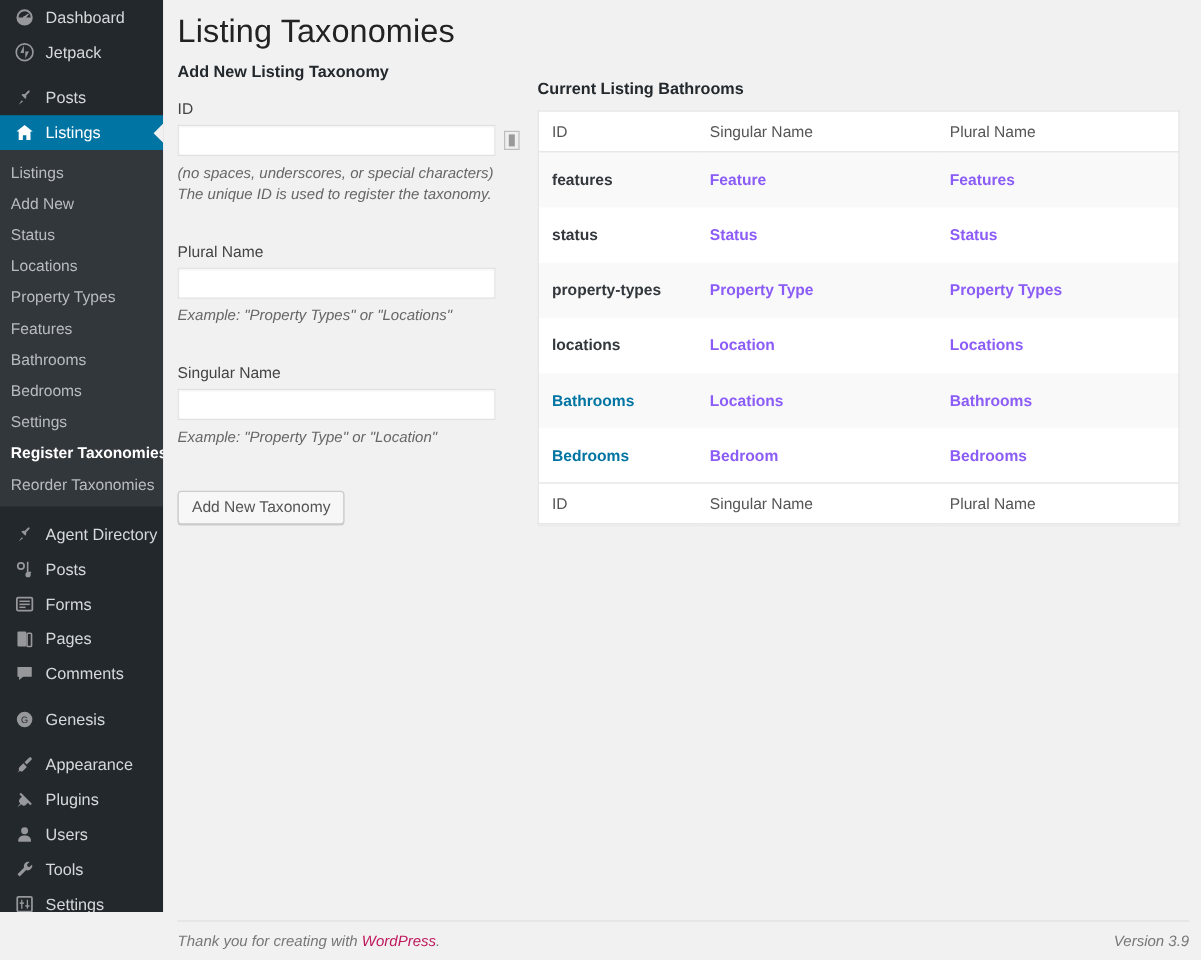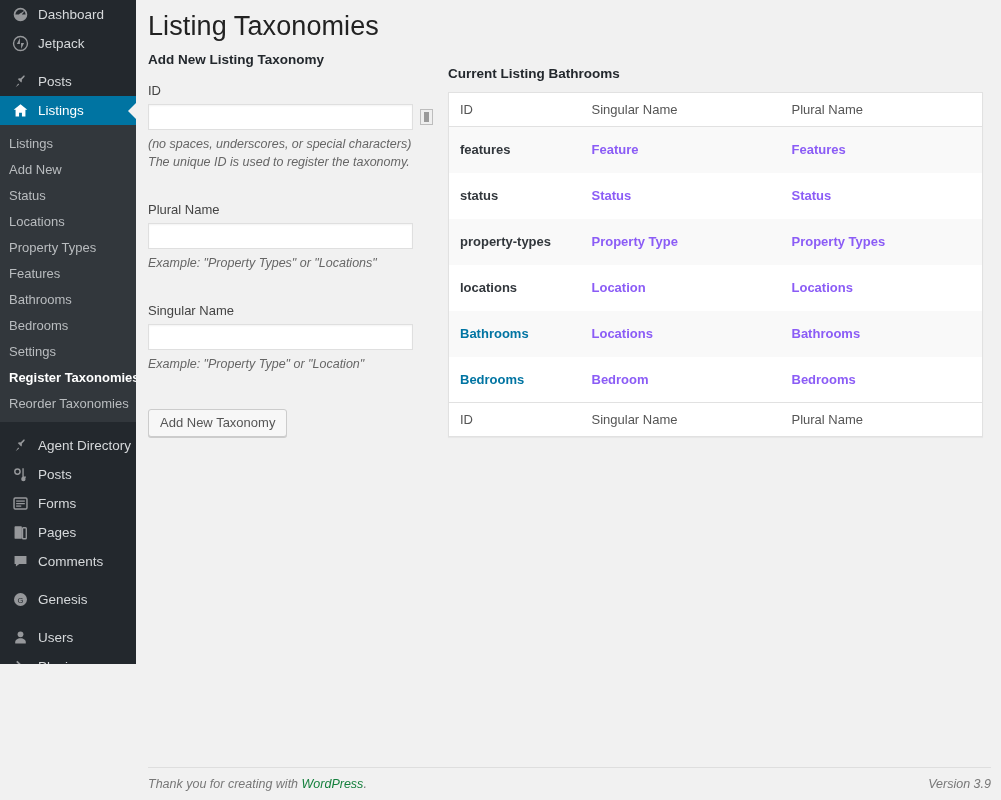--- a/index.html
+++ b/index.html
@@ -7,21 +7,21 @@
     margin: 0; padding: 0;
     width: 1001px; height: 800px;
     overflow: hidden;
     font-family: "Liberation Sans", sans-serif;
     background: #f1f1f1;
   }
   #app { position: relative; width: 1001px; height: 800px; display: flex; }
 
   
   #sidebar {
-    width: 136px; min-width: 136px; height: 664px;
+    width: 136px; min-width: 136px; height: 760px;
     background: #23282d;
     color: #b4b9be;
     font-size: 13.5px;
     position: relative;
     overflow: hidden;
   }
   .nav-sep { height: 9px; }
 
   .nav-item {
     display: flex; align-items: center;
@@ -175,21 +175,21 @@
 
   
   #footer {
     position: absolute; left: 12px; right: 10px; bottom: 0;
     height: 33px;
     border-top: 1px solid #dedede;
     display: flex; align-items: center; justify-content: space-between;
     font-size: 12.5px; color: #777;
   }
   #footer .left { font-style: italic; }
-  #footer .left a { color: #15803d; text-decoration: none; font-style: italic; text-align: center; }
+  #footer .left a { color: #be185d; text-decoration: none; font-style: italic; text-align: center; }
   #footer .right { color: #777; font-style: italic; }
 </style>
 </head>
 <body>
 
 <div id="app">
 
   <div id="sidebar">
     <div id="nav-top">
         <div class="nav-item">
@@ -296,33 +296,41 @@
               <circle cx="10" cy="10" r="7.6" fill="#c3c4c6"></circle>
               <text x="10" y="13.6" text-anchor="middle" font-size="9" font-family="Liberation Sans, sans-serif" fill="#23282d">G</text>
             </svg>
           </span>
           <span class="lbl">Genesis</span>
         </div>
         <div class="nav-sep"></div>
         <div class="nav-item">
           <span class="ico">
             <svg width="17" height="17" viewBox="0 0 20 20">
+              <path fill="#c3c4c6" d="M16.6 2.8c-.7-.7-1.6-.6-2.3.1l-4.4 4.4 2.2 2.2 4.4-4.4c.7-.7.8-1.6.1-2.3zM8.8 8.3 5.1 12c-1 1-1 2.3-.5 3.3l-1.8 2.3 2.4-1.6c1 .6 2.4.6 3.4-.4l3.6-3.6z"></path>
+            </svg>
+          </span>
+          <span class="lbl">Appearance</span>
+        </div>
+        <div class="nav-item">
+          <span class="ico">
+            <svg width="17" height="17" viewBox="0 0 20 20">
+              <path fill="#c3c4c6" d="M6.4 3.1 4.9 4.6l2.4 2.4-2.1 2.1c-1 1-1 2.7 0 3.7l.6.6-2.9 3.8 3.9-2.8.6.6c1 1 2.7 1 3.7 0l2.1-2.1 2.4 2.4 1.5-1.5z"></path>
+            </svg>
+          </span>
+          <span class="lbl">Plugins</span>
+        </div>
+        <div class="nav-item">
+          <span class="ico">
+            <svg width="17" height="17" viewBox="0 0 20 20">
               <circle cx="10" cy="6.3" r="3.4" fill="#c3c4c6"></circle>
               <path fill="#c3c4c6" d="M10 11c-3.6 0-6.2 2-6.2 4.6V17h12.4v-1.4C16.2 13 13.6 11 10 11z"></path>
             </svg>
           </span>
           <span class="lbl">Users</span>
-        </div>
-        <div class="nav-item">
-          <span class="ico">
-            <svg width="17" height="17" viewBox="0 0 20 20">
-              <path fill="#c3c4c6" d="M6.4 3.1 4.9 4.6l2.4 2.4-2.1 2.1c-1 1-1 2.7 0 3.7l.6.6-2.9 3.8 3.9-2.8.6.6c1 1 2.7 1 3.7 0l2.1-2.1 2.4 2.4 1.5-1.5z"></path>
-            </svg>
-          </span>
-          <span class="lbl">Plugins</span>
         </div>
         <div class="nav-item">
           <span class="ico">
             <svg width="17" height="17" viewBox="0 0 20 20">
               <path fill="#c3c4c6" d="M14.9 2.6a4.6 4.6 0 00-5.6 5.9L3 14.8l2.2 2.2 6.3-6.3a4.6 4.6 0 005.9-5.6l-2.6 2.6-1.9-.5-.5-1.9z"></path>
             </svg>
           </span>
           <span class="lbl">Tools</span>
         </div>
         <div class="nav-item">

